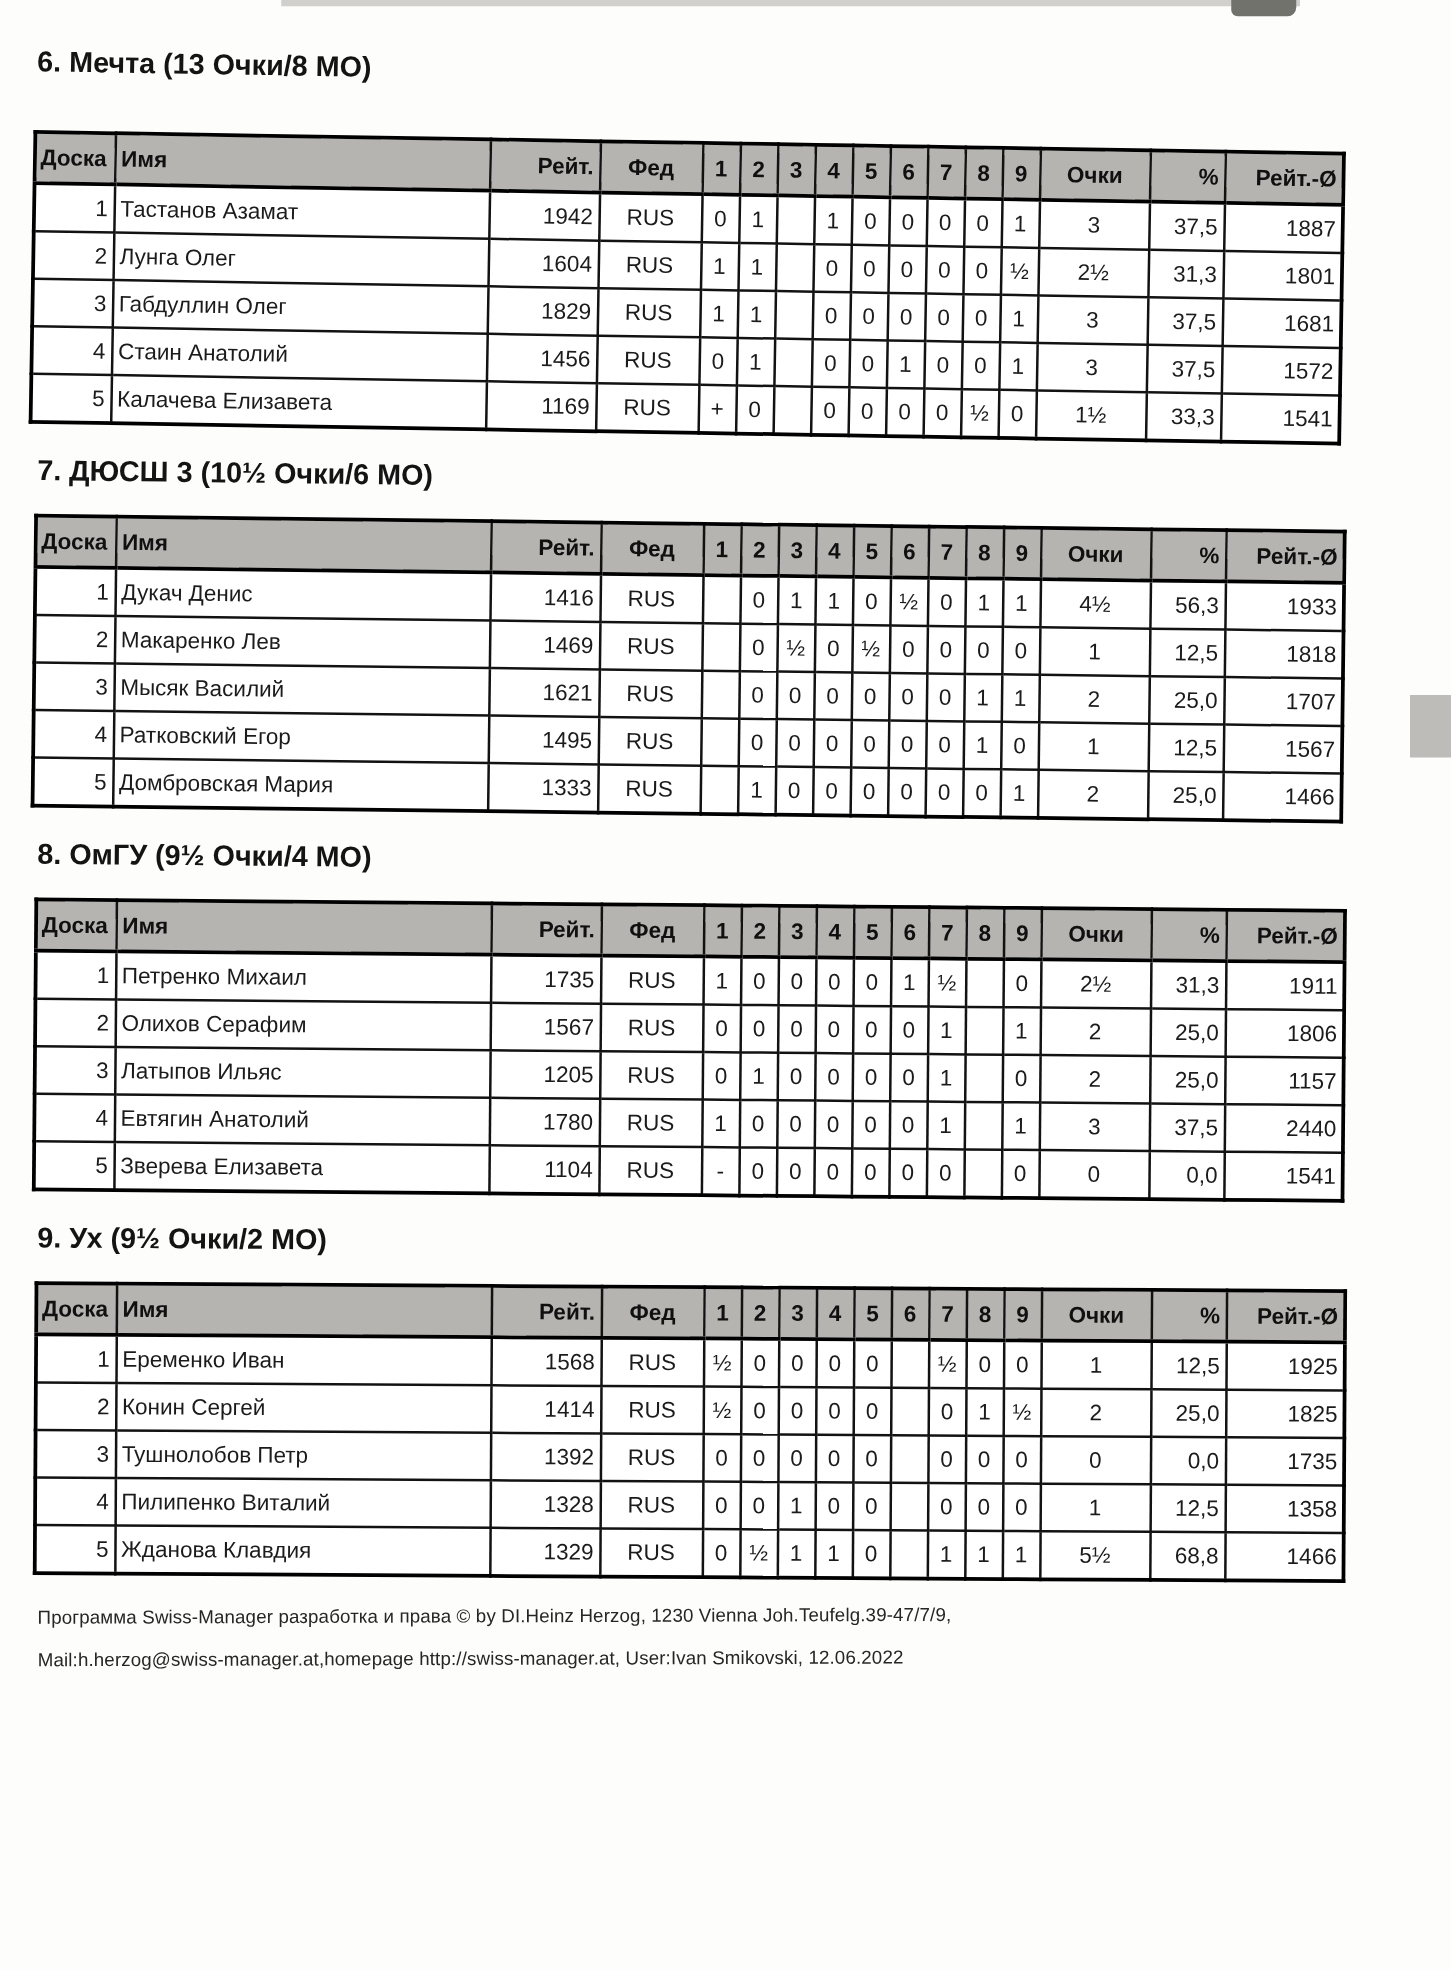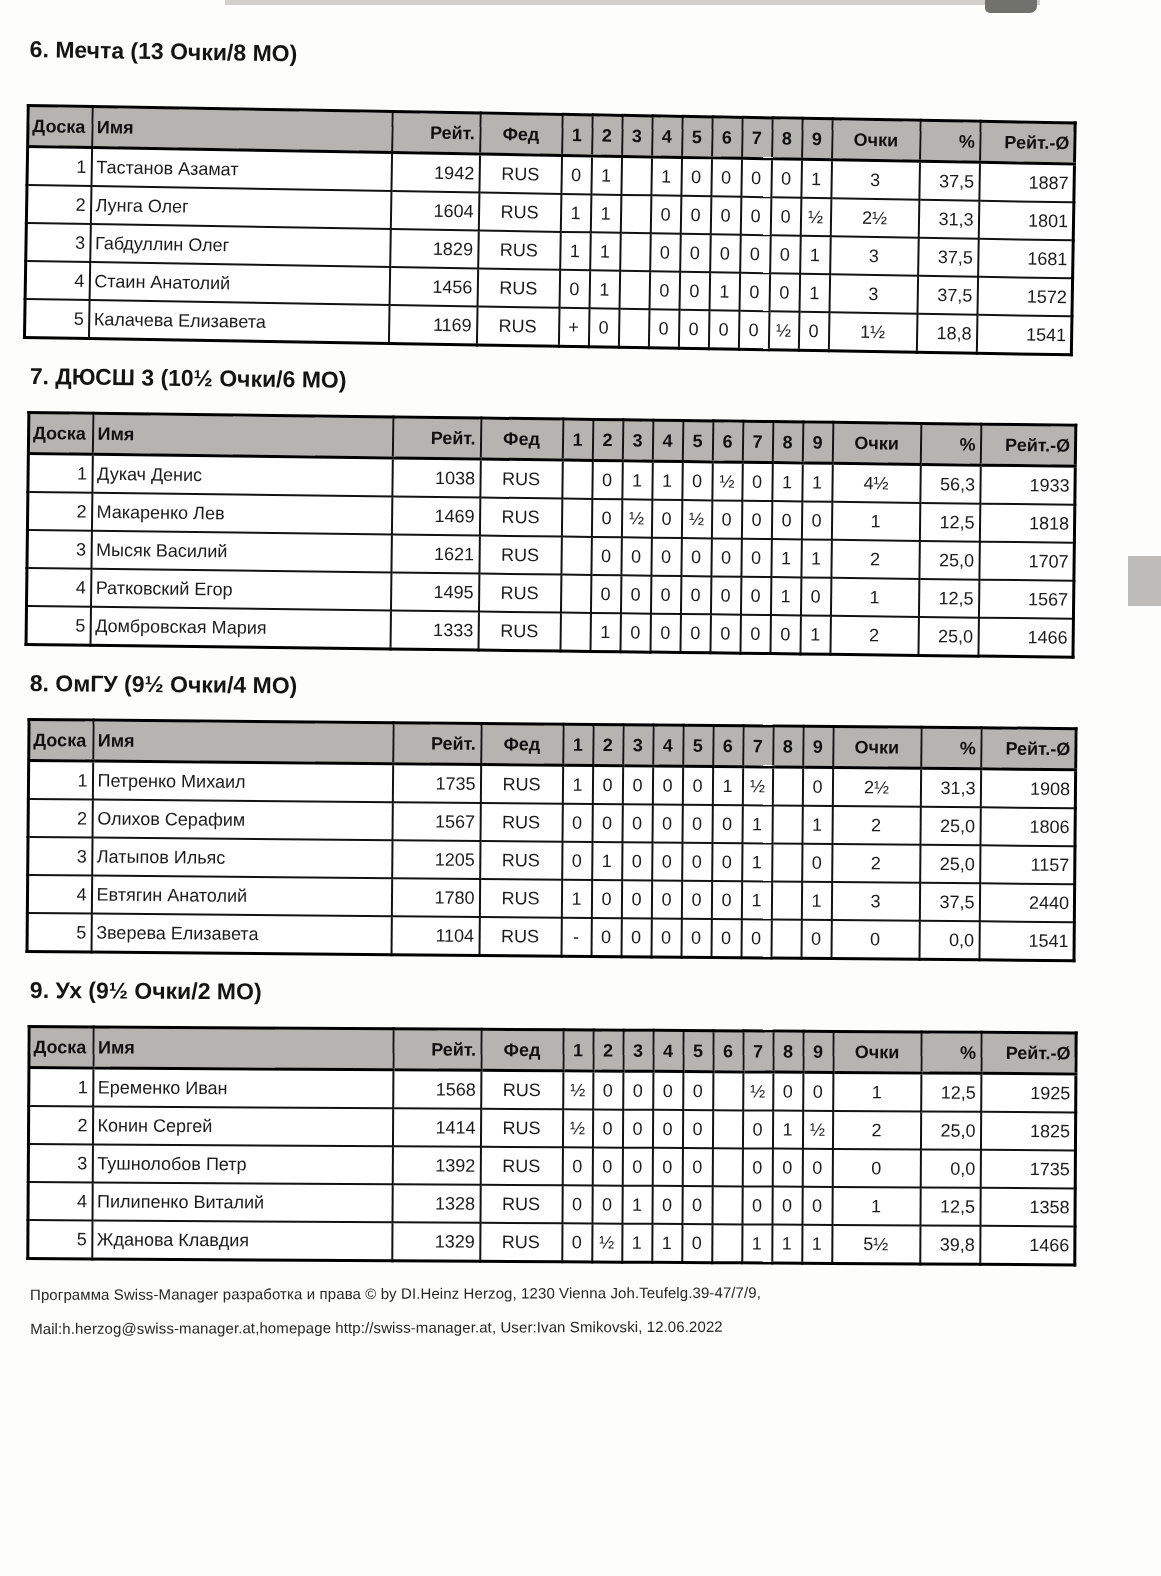--- a/index.html
+++ b/index.html
@@ -192,21 +192,21 @@
                 <td class="c-r">+</td>
                 <td class="c-r">0</td>
                 <td class="c-r"></td>
                 <td class="c-r">0</td>
                 <td class="c-r">0</td>
                 <td class="c-r">0</td>
                 <td class="c-r">0</td>
                 <td class="c-r">½</td>
                 <td class="c-r">0</td>
                 <td class="c-points">1½</td>
-                <td class="c-pct">18,8</td>
+                <td class="c-pct">33,3</td>
                 <td class="c-avg">1541</td>
               </tr>
             </tbody>
           </table>
         </section>
         <section class="sec sec2">
           <h2 class="title">7. ДЮСШ 3 (10½ Очки/6 МО)</h2>
           <table class="grid">
             <colgroup>
               <col style="width: 64px;">
@@ -243,21 +243,21 @@
                 <th class="c-r">9</th>
                 <th class="c-points">Очки</th>
                 <th class="c-pct">%</th>
                 <th class="c-avg">Рейт.-Ø</th>
               </tr>
             </thead>
             <tbody>
               <tr>
                 <td class="c-board">1</td>
                 <td class="c-name">Дукач Денис</td>
-                <td class="c-rating">1038</td>
+                <td class="c-rating">1416</td>
                 <td class="c-fed">RUS</td>
                 <td class="c-r"></td>
                 <td class="c-r">0</td>
                 <td class="c-r">1</td>
                 <td class="c-r">1</td>
                 <td class="c-r">0</td>
                 <td class="c-r">½</td>
                 <td class="c-r">0</td>
                 <td class="c-r">1</td>
                 <td class="c-r">1</td>
@@ -391,21 +391,21 @@
                 <td class="c-r">0</td>
                 <td class="c-r">0</td>
                 <td class="c-r">0</td>
                 <td class="c-r">0</td>
                 <td class="c-r">1</td>
                 <td class="c-r">½</td>
                 <td class="c-r"></td>
                 <td class="c-r">0</td>
                 <td class="c-points">2½</td>
                 <td class="c-pct">31,3</td>
-                <td class="c-avg">1908</td>
+                <td class="c-avg">1911</td>
               </tr>
               <tr>
                 <td class="c-board">2</td>
                 <td class="c-name">Олихов Серафим</td>
                 <td class="c-rating">1567</td>
                 <td class="c-fed">RUS</td>
                 <td class="c-r">0</td>
                 <td class="c-r">0</td>
                 <td class="c-r">0</td>
                 <td class="c-r">0</td>
@@ -597,21 +597,21 @@
                 <td class="c-r">0</td>
                 <td class="c-r">½</td>
                 <td class="c-r">1</td>
                 <td class="c-r">1</td>
                 <td class="c-r">0</td>
                 <td class="c-r"></td>
                 <td class="c-r">1</td>
                 <td class="c-r">1</td>
                 <td class="c-r">1</td>
                 <td class="c-points">5½</td>
-                <td class="c-pct">39,8</td>
+                <td class="c-pct">68,8</td>
                 <td class="c-avg">1466</td>
               </tr>
             </tbody>
           </table>
         </section>
       </div>
 
     <div class="footer">
       <p>Программа Swiss-Manager разработка и права © by DI.Heinz Herzog, 1230 Vienna Joh.Teufelg.39-47/7/9,</p>
       <p>Mail:h.herzog@swiss-manager.at,homepage http://swiss-manager.at, User:Ivan Smikovski, 12.06.2022</p>

